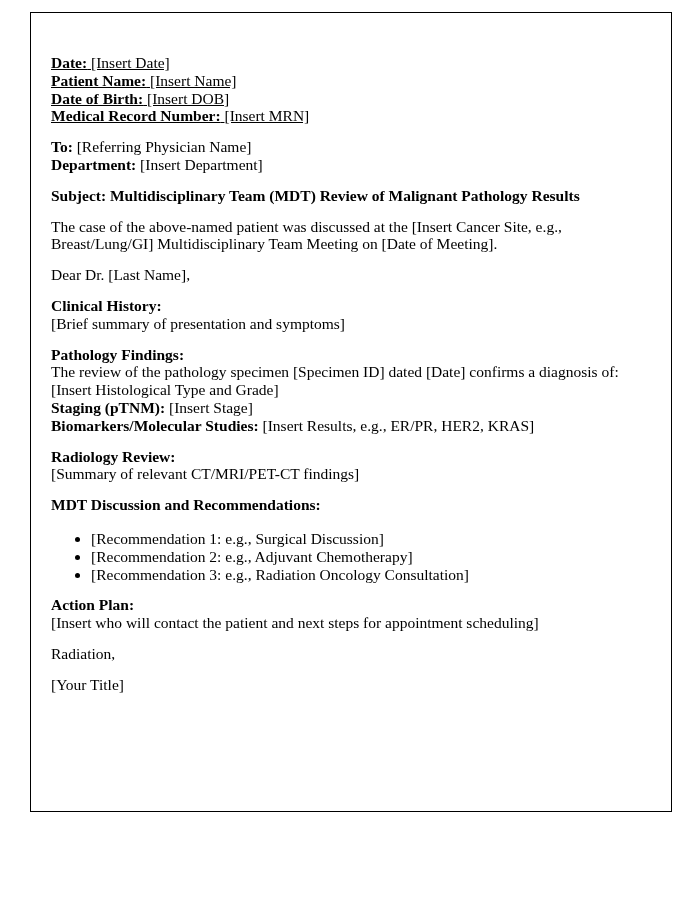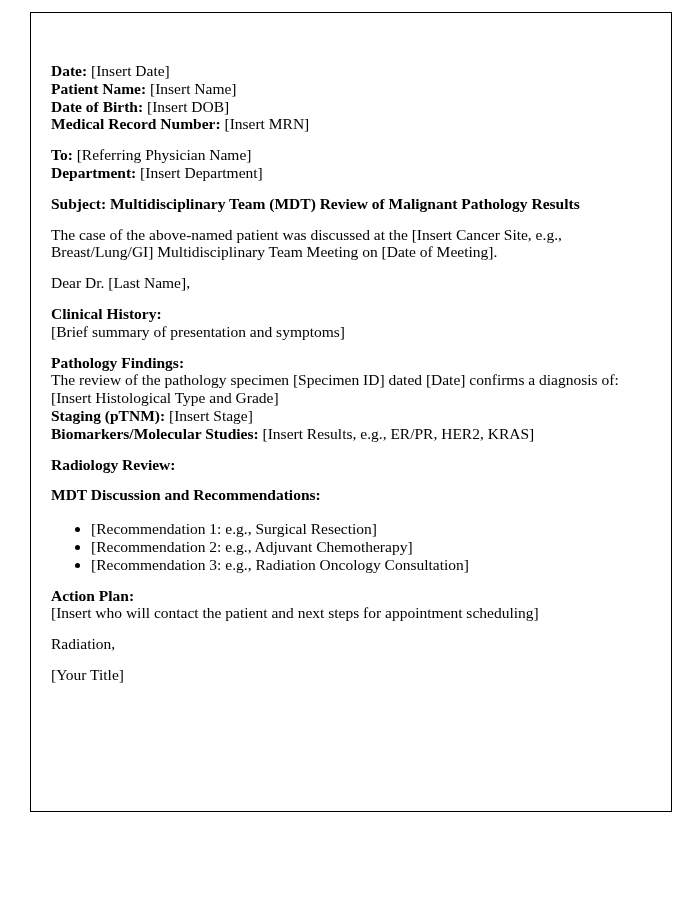--- a/index.html
+++ b/index.html
@@ -14,21 +14,21 @@
   .frame {
     position: absolute;
     left: 30px; top: 12px;
     width: 642px; height: 800px;
     border: 1px solid #000000;
     background: #ffffff;
     padding: 33px 30px 20px 20px;
     overflow: hidden;
   }
   .block { margin-top: 13px; }
-  .block.first { margin-top: 16px; }
+  .block.first { margin-top: 8px; text-decoration: underline; }
   .line { white-space: normal; }
   .b { font-weight: bold; }
   ul.recs { margin: 16px 0 0 0; padding-left: 40px; list-style-type: disc; }
 </style>
 </head>
 <body>
 
 <div class="frame">
 
   <div class="block first">
@@ -63,26 +63,27 @@
   <div class="block">
     <div class="line b">Pathology Findings:</div>
     <div class="line">The review of the pathology specimen [Specimen ID] dated [Date] confirms a diagnosis of:</div>
     <div class="line">[Insert Histological Type and Grade]</div>
     <div class="line"><span class="b">Staging (pTNM):</span> <span>[Insert Stage]</span></div>
     <div class="line"><span class="b">Biomarkers/Molecular Studies:</span> <span>[Insert Results, e.g., ER/PR, HER2, KRAS]</span></div>
   </div>
 
   <div class="block">
     <div class="line b">Radiology Review:</div>
+    <div class="line">[Summary of relevant CT/MRI/PET-CT findings]</div>
   </div>
 
   <div class="block">
     <div class="line b">MDT Discussion and Recommendations:</div>
     <ul class="recs">
-      <li>[Recommendation 1: e.g., Surgical Resection]</li>
+      <li>[Recommendation 1: e.g., Surgical Discussion]</li>
       <li>[Recommendation 2: e.g., Adjuvant Chemotherapy]</li>
       <li>[Recommendation 3: e.g., Radiation Oncology Consultation]</li>
     </ul>
   </div>
 
   <div class="block">
     <div class="line b">Action Plan:</div>
     <div class="line">[Insert who will contact the patient and next steps for appointment scheduling]</div>
   </div>
 

